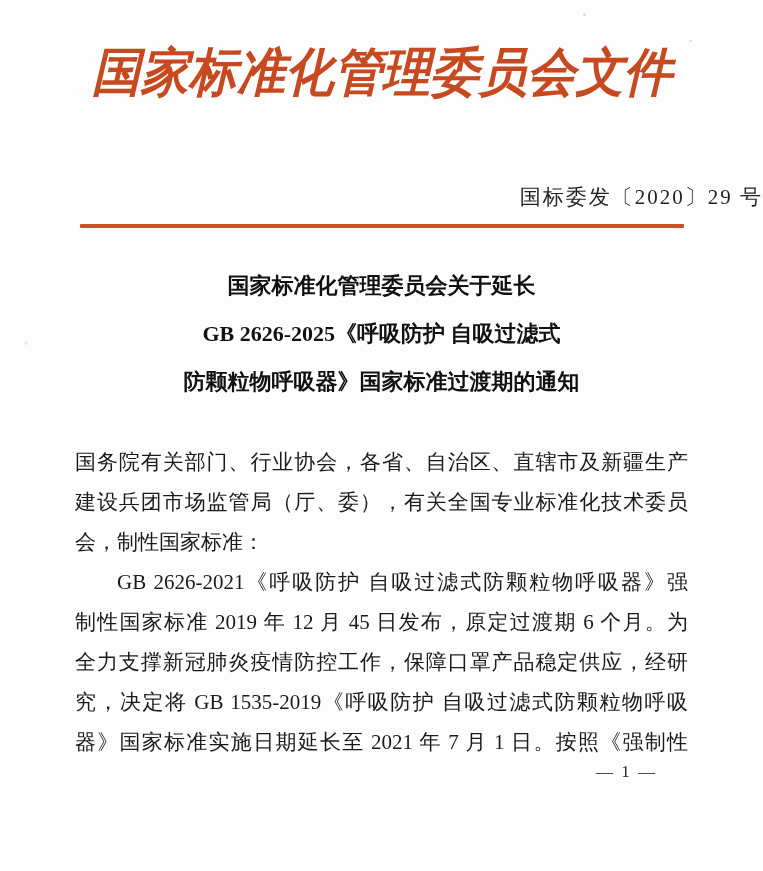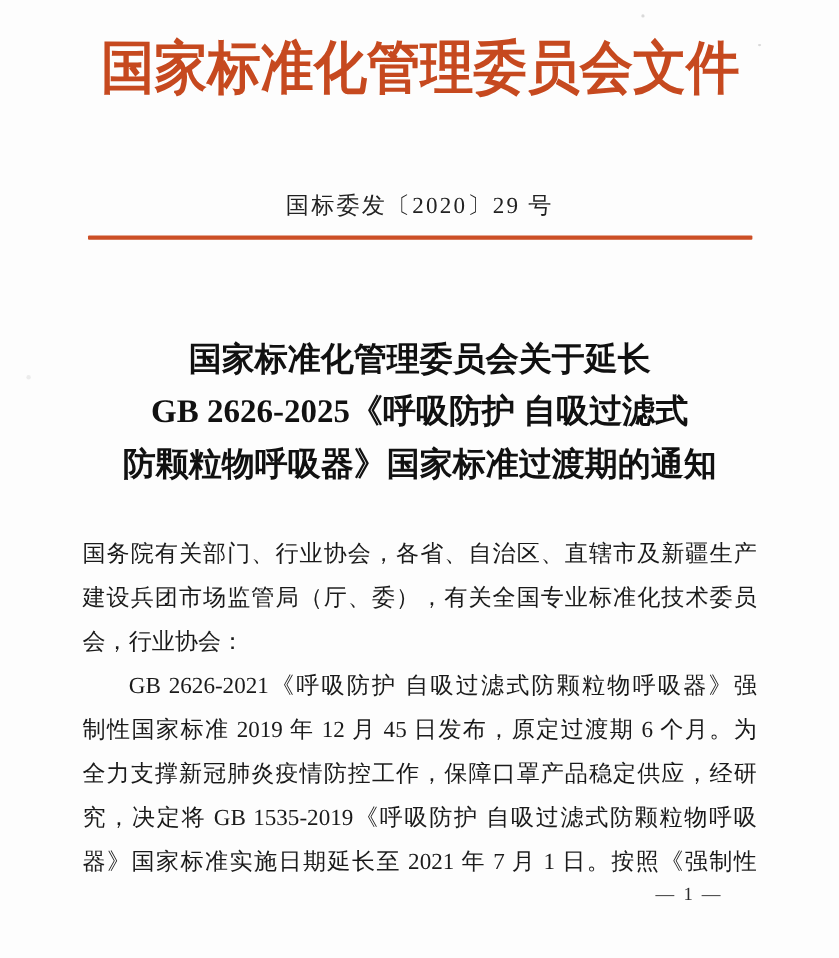--- a/index.html
+++ b/index.html
@@ -12,51 +12,52 @@
   .page{
     position:relative;
     width:763px;height:871px;
     background:var(--paper);
     font-family:"Liberation Serif","DejaVu Serif",serif;
     color:var(--ink);
     overflow:hidden;
   }
   .letterhead{
     margin:0;
-    padding-top:30px;
+    padding-top:40px;
     text-align:center;
     line-height:66px;
     font-size:52px;
     font-weight:bold;
     color:var(--accent-red);
     white-space:nowrap;
+    font-style:italic;
   }
   .letterhead .squeeze{
     display:inline-block;
     transform:scaleX(0.93);
   }
   .doc-number{
     margin-top:76px;
-    text-align:center;
+    text-align:right;
     font-size:21px;
     line-height:30px;
     letter-spacing:2px;
     color:#222222;
   }
   .red-rule{
     width:604px;
     height:4px;
     margin:12px auto 0 auto;
     background:var(--line-red);
     border-radius:1px;
   }
   .doc-title{
-    margin-top:85px;
+    margin-top:34px;
     text-align:center;
-    font-size:30px;
+    font-size:22px;
     font-weight:bold;
     line-height:48px;
     color:#111111;
   }
   .body-block{
     width:613px;
     margin:36px auto 0 auto;
     font-size:21px;
     line-height:40px;
     color:#1a1a1a;
@@ -111,21 +112,21 @@
 
   <div class="doc-title">
     <div>国家标准化管理委员会关于延长</div>
     <div>GB 2626-2025《呼吸防护 自吸过滤式</div>
     <div>防颗粒物呼吸器》国家标准过渡期的通知</div>
   </div>
 
   <div class="body-block">
     <div class="line jst">国务院有关部门、行业协会，各省、自治区、直辖市及新疆生产</div>
     <div class="line jst">建设兵团市场监管局（厅、委），有关全国专业标准化技术委员</div>
-    <div class="line plain">会，行业协会：</div>
+    <div class="line plain">会，制性国家标准：</div>
     <div class="line jst indent">GB 2626-2021《呼吸防护 自吸过滤式防颗粒物呼吸器》强</div>
     <div class="line jst">制性国家标准 2019 年 12 月 45 日发布，原定过渡期 6 个月。为</div>
     <div class="line jst">全力支撑新冠肺炎疫情防控工作，保障口罩产品稳定供应，经研</div>
     <div class="line jst">究，决定将 GB 1535-2019《呼吸防护 自吸过滤式防颗粒物呼吸</div>
     <div class="line jst">器》国家标准实施日期延长至 2021 年 7 月 1 日。按照《强制性</div>
   </div>
 
   <div class="footer">— 1 —</div>
 
 </div>

